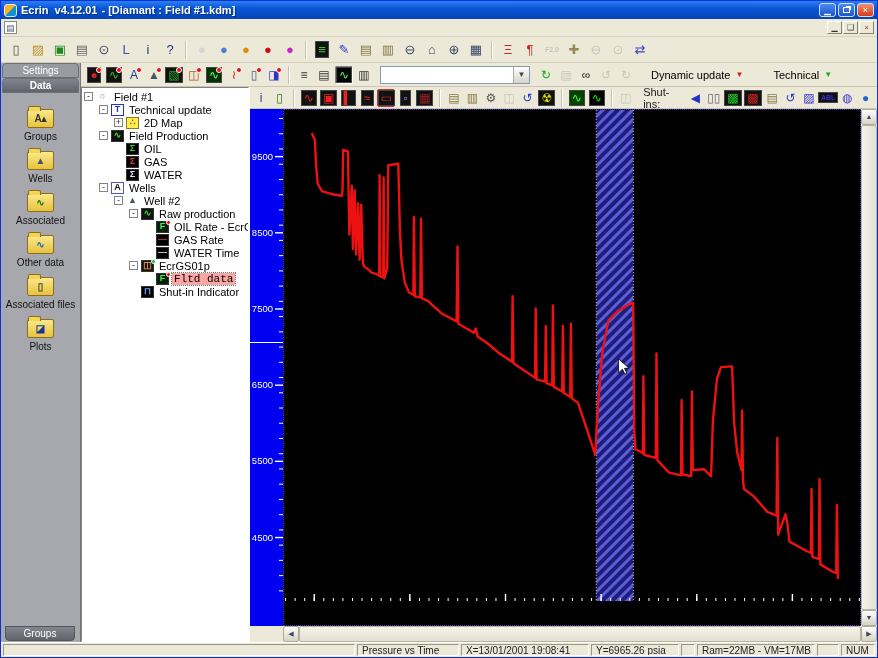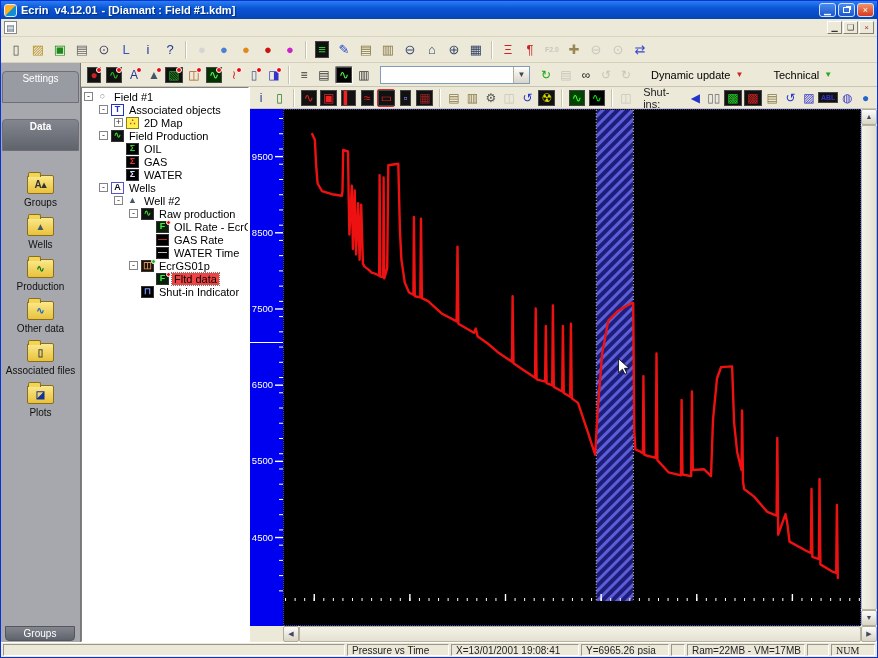--- a/index.html
+++ b/index.html
@@ -52,21 +52,21 @@
     font-size:8px; text-align:center; line-height:16px; color:#444; }
   .ddbtn { display:inline-flex; align-items:center; gap:5px; padding:2px 8px; margin:0 6px; border:1px solid transparent; }
   .ddbtn .arr { font-size:8px; }
 
   
   .mainrow { flex:1; display:flex; min-height:0; }
 
   
   .sidebar { width:80px; background:#a7a8ad; display:flex; flex-direction:column; flex:0 0 auto;
     border-right:1px solid #777; }
-  .side-tab { height:32px; margin:8px 1px; color:#fff; font-size:10px; text-align:center; line-height:14px;
+  .side-tab { height:15px; margin:0 1px; color:#fff; font-size:10px; text-align:center; line-height:14px;
     border:1px solid #6e6e74; border-radius:4px 4px 0 0; background:#999ba2; }
   .side-tab.active { background:linear-gradient(#83868e,#5f636c); font-weight:bold; }
   .side-items { flex:1; display:flex; flex-direction:column; align-items:center; padding-top:16px; gap:9px; }
   .sitem { display:flex; flex-direction:column; align-items:center; gap:3px; width:78px; }
   .folder { width:27px; height:19px; position:relative; background:linear-gradient(#fbe98c,#e8c23c);
     border:1px solid #8a6d1f; border-radius:2px; display:flex; align-items:center; justify-content:center; }
   .folder:before { content:""; position:absolute; top:-4px; left:0px; width:11px; height:4px;
     background:#f2d círc55; background:#f2d555; border:1px solid #8a6d1f; border-bottom:none; border-radius:2px 2px 0 0; }
   .folder .fg { font-size:10px; font-weight:bold; }
   .sitem .slabel { font-size:10px; color:#111; }
@@ -82,21 +82,21 @@
   .treepanel { width:168px; flex:0 0 auto; background:#fff; border:1px solid; border-color:#808080 #fff #fff #808080;
     overflow:hidden; padding:2px 0 0 1px; }
   .trow { display:flex; align-items:center; height:13px; white-space:nowrap; }
   .texp { width:9px; height:9px; flex:0 0 auto; border:1px solid #848484; background:#fff; color:#333;
     font-size:9px; line-height:7px; text-align:center; margin-right:3px; }
   .texp.none { border:none; background:transparent; }
   .tico { width:13px; height:12px; flex:0 0 auto; margin-right:3px; position:relative; display:flex;
     align-items:center; justify-content:center; font-size:9px; font-weight:bold; line-height:1; }
   .tico .idot { position:absolute; top:-2px; right:-3px; width:5px; height:5px; border-radius:50%; border:1px solid #fff; }
   .tlab { font-size:11px; color:#000; padding:0 2px; }
-  .tlab.sel { background:#ef4444; outline:1px dotted #777; }
+  .tlab.sel { background:#fca5a5; outline:1px dotted #777;font-family:Liberation Mono, monospace; }
 
   
   .plotpanel { flex:1; display:flex; flex-direction:column; min-width:0; border-left:1px solid #fff; }
   .plotbar { height:22px; padding:1px 2px; border-bottom:1px solid #cac6b2; }
   .plotmain { flex:1; display:flex; min-height:0; }
   .yband { width:33px; flex:0 0 auto; background:#0000f0; position:relative; }
   .canvas { flex:1; background:#000; position:relative; border:1px dotted #3838c8; }
   .canvas svg, .yband svg, .xband svg { position:absolute; inset:0; }
   .vscroll { width:16px; flex:0 0 auto; display:flex; flex-direction:column; background:#f3f1e6; }
   .sbtn { width:16px; height:16px; flex:0 0 auto; background:linear-gradient(#fdfdfb,#d8d4c4);
@@ -248,21 +248,21 @@
           <div class="sitem">
             <span class="folder">
               <span class="fg" style="color: rgb(68, 85, 102);">▲</span>
             </span>
             <span class="slabel">Wells</span>
           </div>
           <div class="sitem">
             <span class="folder">
               <span class="fg" style="color: rgb(0, 119, 17);">∿</span>
             </span>
-            <span class="slabel">Production</span>
+            <span class="slabel">Associated</span>
           </div>
           <div class="sitem">
             <span class="folder">
               <span class="fg" style="color: rgb(17, 102, 204);">∿</span>
             </span>
             <span class="slabel">Other data</span>
           </div>
           <div class="sitem">
             <span class="folder">
               <span class="fg" style="color: rgb(68, 68, 68);">▯</span>
@@ -368,21 +368,21 @@
             <div class="trow">
               <span style="width: 1px; flex: 0 0 auto;"></span>
               <span class="texp">-</span>
               <span class="tico" style="color: rgb(136, 136, 153);">○</span>
               <span class="tlab">Field #1</span>
             </div>
             <div class="trow">
               <span style="width: 16px; flex: 0 0 auto;"></span>
               <span class="texp">-</span>
               <span class="tico" style="color: rgb(34, 51, 204); background: rgb(255, 255, 255); border: 1px solid rgb(34, 51, 204);">T</span>
-              <span class="tlab">Associated objects</span>
+              <span class="tlab">Technical update</span>
             </div>
             <div class="trow">
               <span style="width: 31px; flex: 0 0 auto;"></span>
               <span class="texp">+</span>
               <span class="tico" style="color: rgb(204, 51, 51); background: rgb(255, 239, 77); border: 1px solid rgb(137, 124, 31);">∴</span>
               <span class="tlab">2D Map</span>
             </div>
             <div class="trow">
               <span style="width: 16px; flex: 0 0 auto;"></span>
               <span class="texp">-</span>
@@ -711,16 +711,16 @@
   </div>
 
   <div class="statusbar">
       <span class="spanel" style="flex: 1 1 0%;"></span>
       <span class="spanel" style="width: 102px;">Pressure vs Time</span>
       <span class="spanel" style="width: 128px;">X=13/01/2001 19:08:41</span>
       <span class="spanel" style="width: 88px;">Y=6965.26 psia</span>
       <span class="spanel" style="width: 14px;"></span>
       <span class="spanel" style="width: 118px;">Ram=22MB - VM=17MB</span>
       <span class="spanel" style="width: 22px;"></span>
-      <span class="spanel" style="width: 44px; font-family: Liberation Serif, serif;">NUM</span>
+      <span class="spanel" style="width: 34px;">NUM</span>
     </div>
 
 </div>
 
 </body></html>

